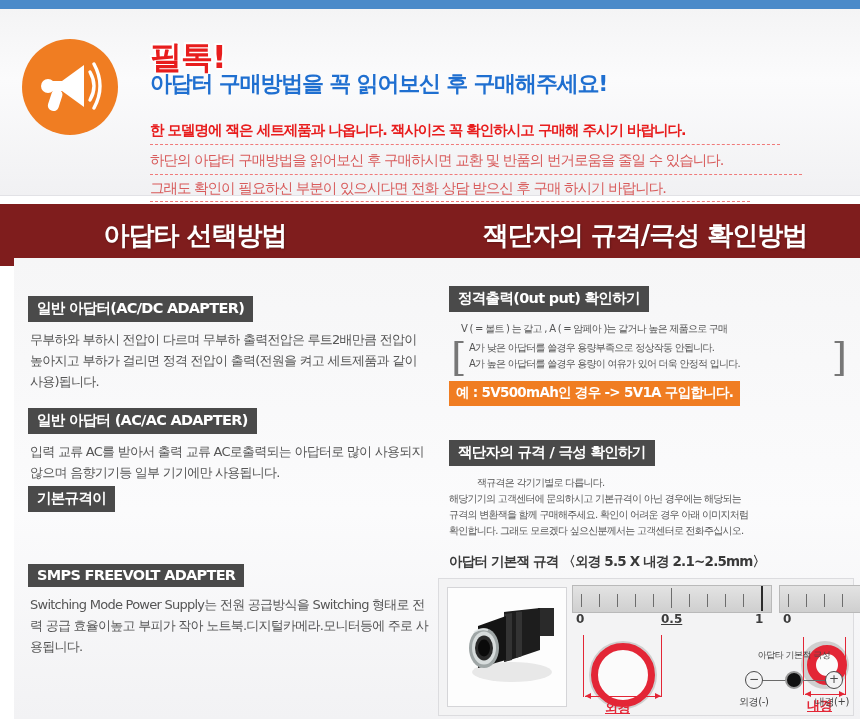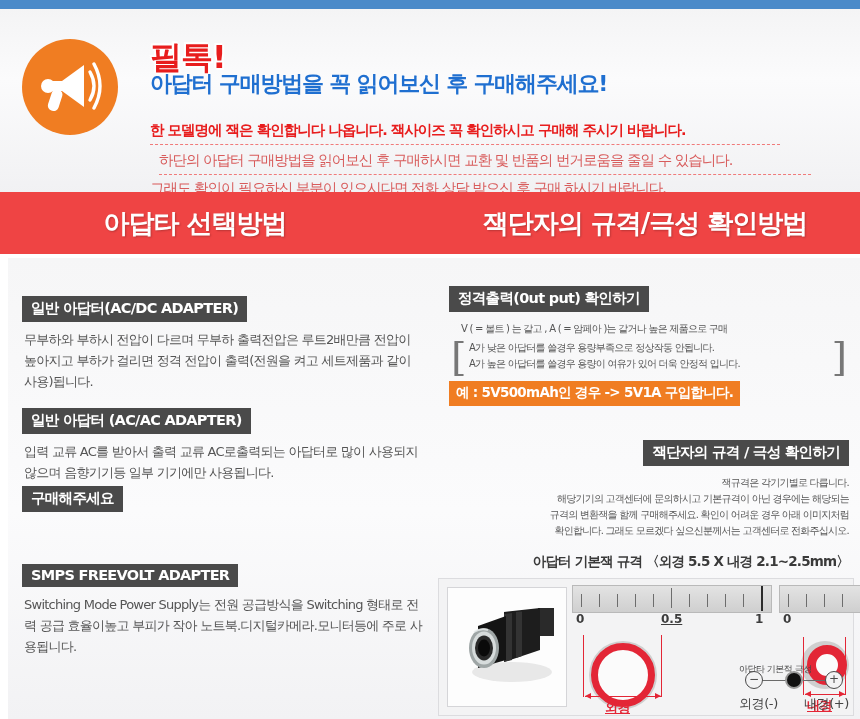--- a/index.html
+++ b/index.html
@@ -26,51 +26,51 @@
 
   .ttl{position:absolute;left:150px;top:16px;font-size:32px;font-weight:bold;color:#e81d1d;
     letter-spacing:-1px;line-height:1;
     text-shadow:-2px 0 #fff,2px 0 #fff,0 -2px #fff,0 2px #fff,2px 2px #fff,-2px -2px #fff;margin-top:16px;}
   .sub1{position:absolute;left:150px;top:60px;font-size:22px;font-weight:bold;color:#1f6fd0;
     letter-spacing:-1.2px;white-space:nowrap;}
   .ln{position:absolute;left:150px;font-size:14.5px;font-weight:bold;color:#e23b3b;
     letter-spacing:-1px;white-space:nowrap;padding-bottom:4px;
     border-bottom:1px dashed #f07a7a;}
   .ln.a{top:112px;color:#e81d1d;width:630px;}
-  .ln.b{top:142px;color:#d85c5c;font-weight:normal;width:652px;margin-left:9px;}
+  .ln.b{top:142px;color:#d85c5c;font-weight:normal;width:652px;}
   .ln.c{top:170px;color:#d85c5c;font-weight:normal;width:600px;border-bottom:none;}
   .ln.c:after{content:"";position:absolute;left:0;right:0;bottom:0;border-bottom:1px dashed #f07a7a;}
 
   
-  .bluebar{position:absolute;top:192px;height:62px;background:#ef4444;}
+  .bluebar{position:absolute;top:204px;height:62px;background:#7f1d1d;}
   .bluebar.l{left:0;width:430px;}
   .bluebar.r{left:430px;width:430px;}
   .bluebar span{position:absolute;left:0;right:0;top:14px;text-align:center;
     font-size:26px;font-weight:bold;color:#ffffff;letter-spacing:-1px;
     text-shadow:1px 1px 2px rgba(0,0,0,.22);}
   .bluebar.l span{padding-right:40px;}
 
   
   .col{position:absolute;top:258px;height:461px;
        background:linear-gradient(180deg,#f6f6f7 0%,#fbfbfc 55%,#f2f2f4 100%);}
-  .col.l{left:8px;width:430px;border-right:1px solid #d9dde3;padding-left:28px;}
+  .col.l{left:14px;width:430px;border-right:1px solid #d9dde3;padding-left:28px;}
   .col.r{left:431px;width:429px;}
 
   .hd{display:inline-block;background:#4a4a4a;color:#fff;font-size:14.5px;font-weight:bold;
       padding:3px 9px 4px 9px;letter-spacing:-.7px;white-space:nowrap;}
   .bd{font-size:13px;color:#555;line-height:1.62;letter-spacing:-.75px;margin:7px 0 0 2px;}
 
   .blk{position:absolute;}
   .L1{left:14px;top:38px;width:400px;}
   .L2{left:14px;top:150px;width:400px;}
   .L3{left:14px;top:228px;width:400px;}
   .L4{left:14px;top:306px;width:400px;}
 
   .R1{left:18px;top:28px;width:400px;}
-  .R2{left:18px;top:182px;width:400px;text-align:right;}
+  .R2{left:18px;top:182px;width:400px;}
 
   .note{font-size:10px;color:#555;line-height:1.6;letter-spacing:-.75px;}
   .note.ind{margin-left:12px;}
 
   
   .brk{position:relative;margin:3px 0 0 0;padding:0 26px 0 20px;}
   .brk:before,.brk:after{position:absolute;top:-2px;font-size:40px;color:#777;
      font-weight:300;line-height:.92;font-family:"DejaVu Serif",serif;}
   .brk:before{content:"[";left:2px;}
   .brk:after{content:"]";right:2px;}
@@ -110,31 +110,31 @@
   .dimlbl{position:absolute;font-size:13px;font-weight:bold;color:#e32636;
     text-decoration:underline;letter-spacing:-.5px;}
   .arrow{position:absolute;height:1px;background:#e32636;}
   .arrow:before,.arrow:after{content:"";position:absolute;top:-3px;
     border-top:3.5px solid transparent;border-bottom:3.5px solid transparent;}
   .arrow:before{left:0;border-right:6px solid #e32636;}
   .arrow:after{right:0;border-left:6px solid #e32636;}
 
   
   .pol{position:absolute;left:300px;top:70px;width:110px;height:58px;}
-  .poltitle{position:absolute;left:0;right:0;top:14px;font-size:9px;
+  .poltitle{position:absolute;left:0;right:0;top:0;text-align:center;font-size:9px;
     color:#444;letter-spacing:-.5px;}
   .polline{position:absolute;left:16px;top:31px;width:78px;height:1px;background:#6a6a6a;}
   .cir{position:absolute;top:22px;width:18px;height:18px;border-radius:50%;
     border:1.5px solid #4a4a4a;background:#f3f3f4;box-sizing:border-box;
     font-size:12px;color:#4a4a4a;text-align:center;line-height:15px;}
   .cir.m{left:6px;}
   .cir.p{right:6px;}
   .dot{position:absolute;left:46px;top:22px;width:18px;height:18px;border-radius:50%;
     border:2px solid #9a9a9a;background:#111;box-sizing:border-box;}
-  .pollbl{position:absolute;top:46px;font-size:13px;color:#444;letter-spacing:-.4px;}
+  .pollbl{position:absolute;top:46px;font-size:10px;color:#444;letter-spacing:-.4px;}
   .pollbl.l{left:0;}
   .pollbl.r{right:0;}
 </style>
 </head>
 <body>
 
 <div class="page">
 
   <div class="topstrip"></div>
   <div class="tri"></div>
@@ -144,21 +144,21 @@
       <svg width="66" height="58" viewBox="0 0 66 58">
         <path d="M6 22 L24 22 L46 6 L46 48 L24 32 L6 32 Z" fill="#ffffff"></path>
         <rect x="12" y="30" width="11" height="22" rx="5" transform="rotate(18 17 40)" fill="#ffffff"></rect>
         <circle cx="10" cy="27" r="7" fill="#ffffff"></circle>
         <path d="M52 13 Q60 27 52 41" stroke="#ffffff" stroke-width="3.4" fill="none" stroke-linecap="round"></path>
         <path d="M56 5 Q68 27 56 49" stroke="#ffffff" stroke-width="3.4" fill="none" stroke-linecap="round"></path>
       </svg>
     </div>
     <div class="ttl">필톡!</div>
     <div class="sub1">아답터 구매방법을 꼭 읽어보신 후 구매해주세요!</div>
-    <div class="ln a">한 모델명에 잭은 확인합니다 나옵니다. 잭사이즈 꼭 확인하시고 구매해 주시기 바랍니다.</div>
+    <div class="ln a">한 모델명에 잭은 세트제품과 나옵니다. 잭사이즈 꼭 확인하시고 구매해 주시기 바랍니다.</div>
     <div class="ln b">하단의 아답터 구매방법을 읽어보신 후 구매하시면 교환 및 반품의 번거로움을 줄일 수 있습니다.</div>
     <div class="ln c">그래도 확인이 필요하신 부분이 있으시다면  전화 상담 받으신 후 구매 하시기 바랍니다.</div>
   </div>
 
   <div class="bluebar l">
     <span>아답타  선택방법</span>
   </div>
   <div class="bluebar r">
     <span>잭단자의 규격/극성 확인방법</span>
   </div>
@@ -169,21 +169,21 @@
       <div class="hd">일반 아답터(AC/DC ADAPTER)</div>
       <div class="bd">무부하와 부하시 전압이 다르며 무부하  출력전압은 루트2배만큼 전압이 높아지고 부하가 걸리면 정격 전압이 출력(전원을 켜고 세트제품과 같이 사용)됩니다.</div>
     </div>
 
     <div class="blk L2">
       <div class="hd">일반 아답터 (AC/AC ADAPTER)</div>
       <div class="bd">입력 교류 AC를 받아서 출력 교류 AC로출력되는 아답터로 많이 사용되지 않으며 음향기기등 일부 기기에만 사용됩니다.</div>
     </div>
 
     <div class="blk L3">
-      <div class="hd">구매해주세요</div>
+      <div class="hd">기본규격이</div>
     </div>
 
     <div class="blk L4">
       <div class="hd">SMPS FREEVOLT ADAPTER</div>
       <div class="bd">Switching Mode Power Supply는 전원 공급방식을 Switching 형태로 전력 공급 효율이높고 부피가 작아 노트북.디지털카메라.모니터등에 주로 사용됩니다.</div>
     </div>
 
   </div>
 
   <div class="col r">
@@ -193,21 +193,21 @@
       <div class="note ind" style="margin-top:9px;">V ( = 볼트 ) 는 같고 , A ( = 암페아 )는 같거나 높은 제품으로 구매</div>
       <div class="brk">
         <div class="note">A가 낮은 아답터를 쓸경우 용량부족으로 정상작동 안됩니다.</div>
         <div class="note">A가 높은 아답터를 쓸경우 용량이 여유가 있어 더욱 안정적 입니다.</div>
       </div>
       <div class="orange">예 : 5V500mAh인 경우 -&gt; 5V1A 구입합니다.</div>
     </div>
 
     <div class="blk R2">
       <div class="hd">잭단자의 규격 / 극성 확인하기</div>
-      <div class="note" style="margin-top:9px;">잭규격은 각기기별로 다릅니다.</div>
+      <div class="note" style="margin-top:9px;margin-left:28px;">잭규격은 각기기별로 다릅니다.</div>
       <div class="note">해당기기의 고객센터에 문의하시고 기본규격이 아닌 경우에는 해당되는</div>
       <div class="note">규격의 변환잭을 함께 구매해주세요. 확인이 어려운 경우 아래 이미지처럼</div>
       <div class="note">확인합니다. 그래도 모르겠다 싶으신분께서는 고객센터로 전화주십시오.</div>
       <div class="speclbl">아답터 기본잭 규격 〈외경 5.5 X 내경 2.1~2.5mm〉</div>
     </div>
 
   </div>
 
   <div class="fig">
 

